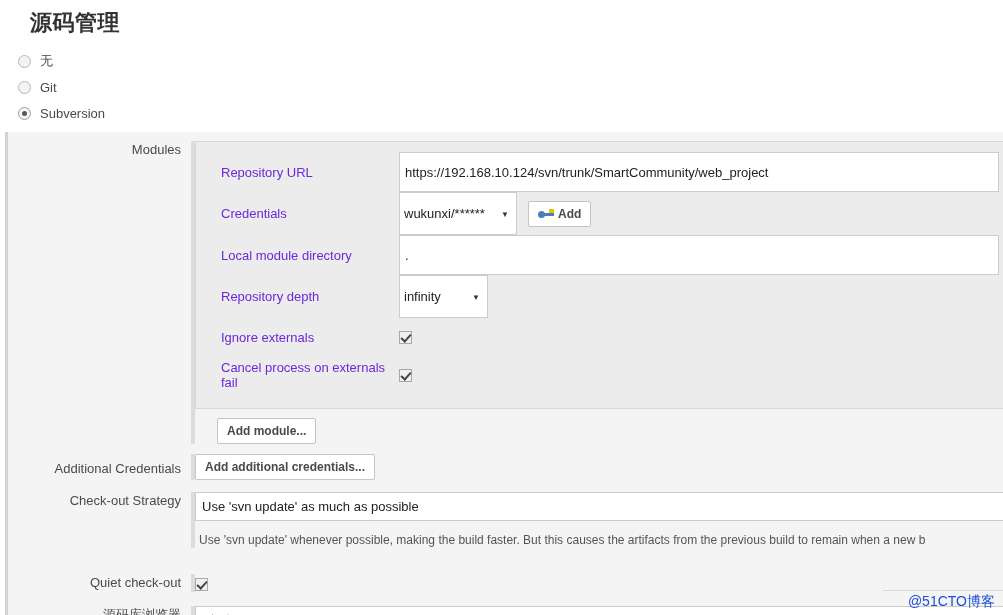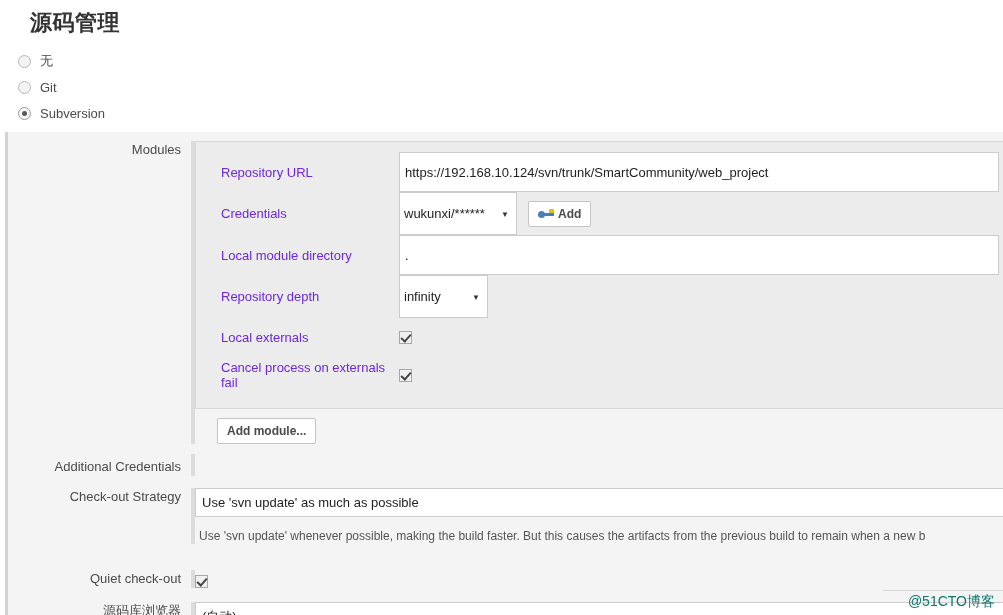--- a/index.html
+++ b/index.html
@@ -286,21 +286,21 @@
     color: #555555;
     font-size: 12px;
     padding: 11px 0 0 4px;
     white-space: nowrap;
     overflow: hidden;
     line-height: 16px;
   }
 
   .quiet-row {
     padding-top: 26px;
-    align-items: flex-end;
+    align-items: center;
   }
   .browser-row {
     padding-top: 14px;
   }
   .browser-select {
     width: 1000px;
     height: 29px;
     line-height: 27px;
     background: #ffffff;
     border: 1px solid #cccccc;
@@ -308,21 +308,21 @@
     padding: 0 6px;
     font-size: 13px;
     color: #222222;
   }
 
   .watermark {
     position: absolute;
     right: 8px;
     bottom: 4px;
     font-size: 14px;
-    color: #0f766e;
+    color: #1d4ed8;
     pointer-events: none;
     user-select: none;
   }
   .wm-line {
     position: absolute;
     right: 0;
     bottom: 24px;
     width: 120px;
     height: 1px;
     background: #d8d8d8;
@@ -384,40 +384,43 @@
         <div class="field">
           <div class="field-label">Repository depth</div>
           <span class="sel-wrap">
             <select class="sel depth-select">
               <option>infinity</option>
             </select>
           </span>
         </div>
 
         <div class="field">
-          <div class="field-label">Local externals</div>
+          <div class="field-label">Ignore externals</div>
           <span class="cbx checked"></span>
         </div>
 
         <div class="field">
           <div class="field-label wide">Cancel process on externals fail</div>
           <span class="cbx checked"></span>
         </div>
 
       </div>
 
       <div class="add-module-wrap">
         <button class="btn">Add module...</button>
       </div>
     </div>
   </div>
 
   <div class="row addl-cred-row">
     <div class="row-label">Additional Credentials</div>
     <div class="vbar"></div>
+    <div class="row-ctrl">
+      <button class="btn">Add additional credentials...</button>
+    </div>
   </div>
 
   <div class="row checkout-row">
     <div class="row-label">Check-out Strategy</div>
     <div class="vbar"></div>
     <div class="row-ctrl">
       <div class="checkout-select">Use 'svn update' as much as possible</div>
       <div class="help-text">Use 'svn update' whenever possible, making the build faster. But this causes the artifacts from the previous build to remain when a new b</div>
     </div>
   </div>

